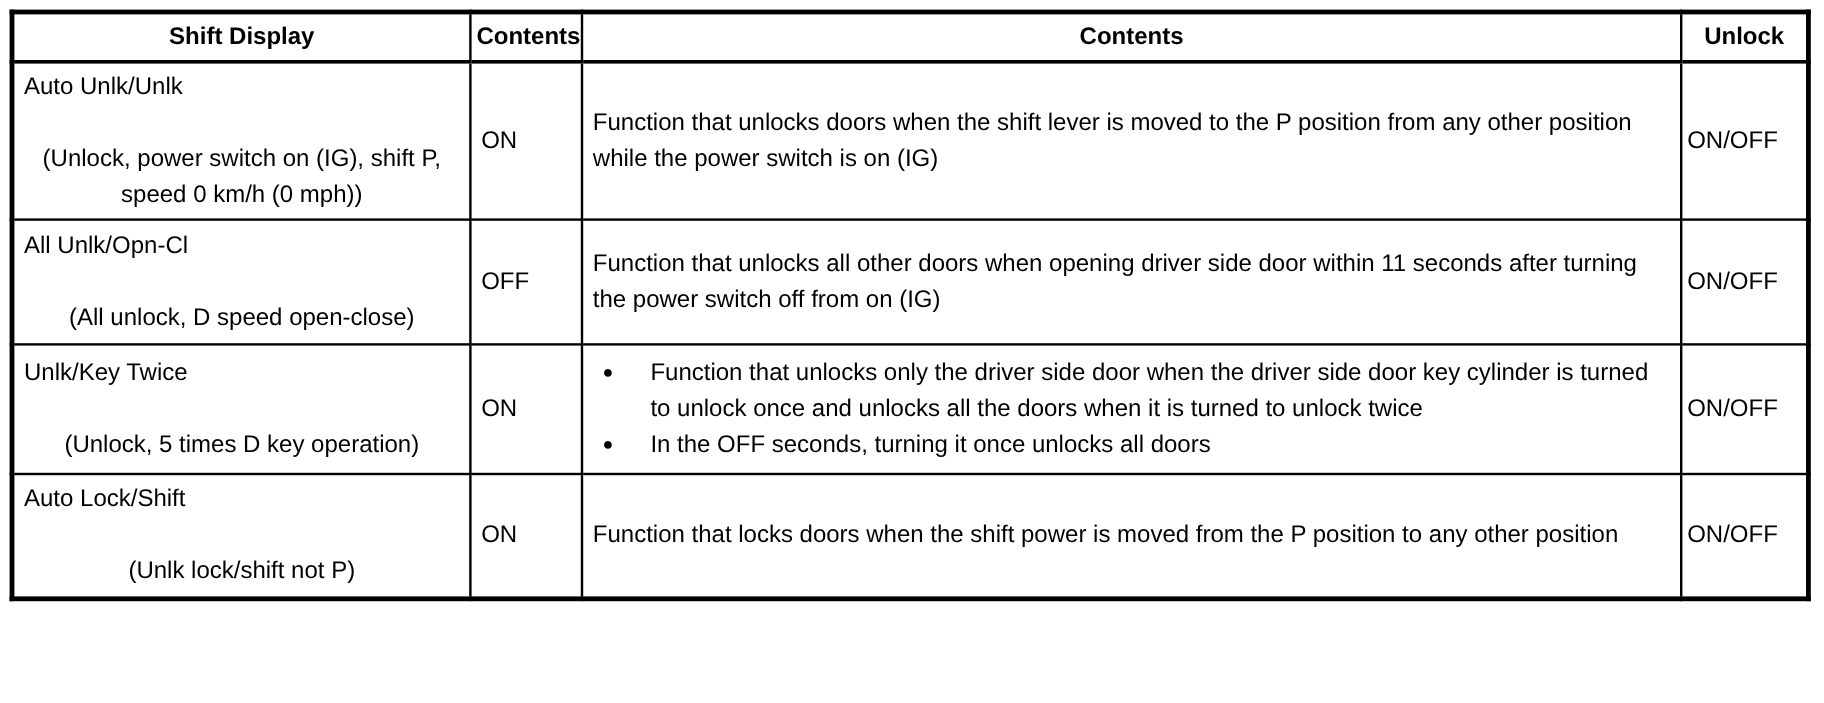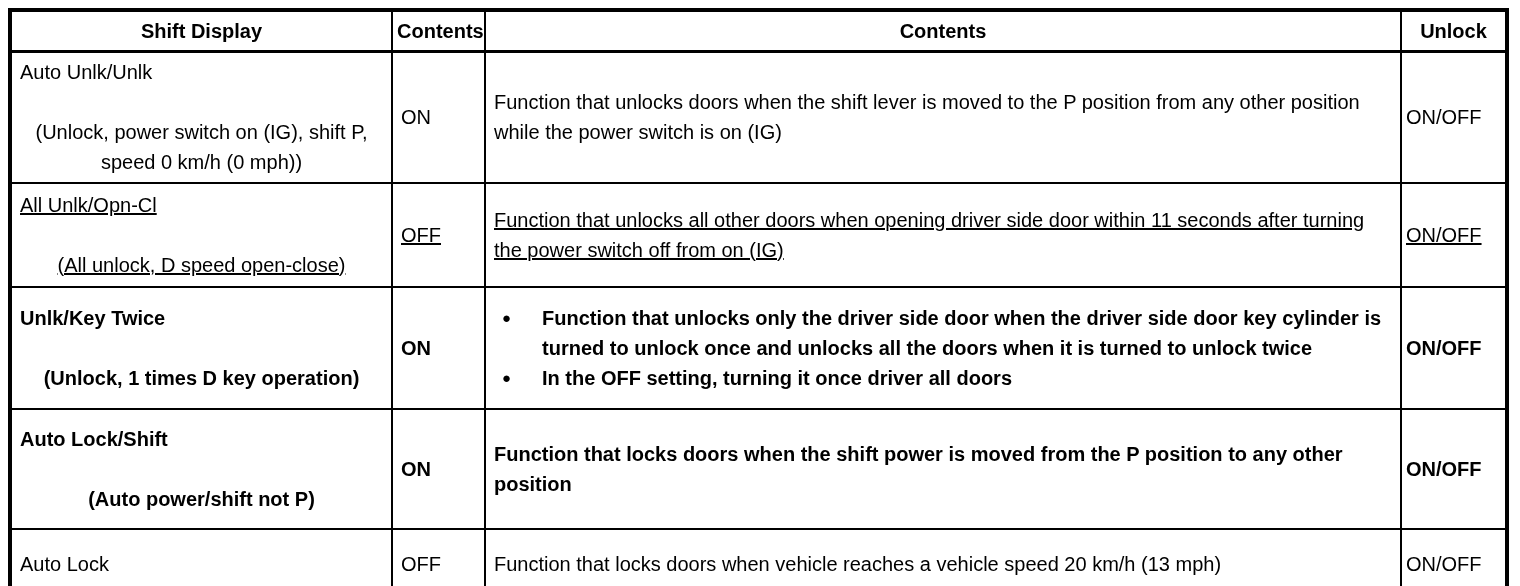--- a/index.html
+++ b/index.html
@@ -38,23 +38,23 @@
   .doc-table td {
     text-align: left;
     padding: 4px 8px;
   }
   col.c-display { width: 382px; }
   col.c-default { width: 93px; }
   col.c-contents { width: 916px; }
   col.c-setting { width: 106px; }
 
   tr.r1 { height: 131px; }
-  tr.r2 { height: 104px; text-decoration: underline; }
-  tr.r3 { height: 122px; font-weight: bold; }
-  tr.r4 { height: 120px; font-weight: bold; }
+  tr.r2 { height: 104px; }
+  tr.r3 { height: 108px; }
+  tr.r4 { height: 104px; }
   tr.r5 { height: 71px; }
 
   td.setting-cell { padding: 4px 2px 4px 4px; }
   td.default-cell { padding: 4px 4px 4px 8px; }
 
   .note { margin-top: 30px; text-align: center; }
 
   ul.bullets {
     margin: 0;
     padding: 0;
@@ -105,48 +105,40 @@
         <div>All Unlk/Opn-Cl</div>
         <div class="note">(All unlock, D speed open-close)</div>
       </td>
       <td class="default-cell">OFF</td>
       <td>Function that unlocks all other doors when opening driver side door within 11 seconds after turning the power switch off from on (IG)</td>
       <td class="setting-cell">ON/OFF</td>
     </tr>
     <tr class="r3">
       <td>
         <div>Unlk/Key Twice</div>
-        <div class="note">(Unlock, 1 times D key operation)</div>
+        <div class="note">(Unlock, 5 times D key operation)</div>
       </td>
       <td class="default-cell">ON</td>
       <td>
         <ul class="bullets">
           <li>
             <span class="bullet">●</span>
             <span>Function that unlocks only the driver side door when the driver side door key cylinder is turned to unlock once and unlocks all the doors when it is turned to unlock twice</span>
           </li>
           <li>
             <span class="bullet">●</span>
-            <span>In the OFF setting, turning it once driver all doors</span>
+            <span>In the OFF seconds, turning it once unlocks all doors</span>
           </li>
         </ul>
       </td>
       <td class="setting-cell">ON/OFF</td>
     </tr>
     <tr class="r4">
       <td>
         <div>Auto Lock/Shift</div>
-        <div class="note">(Auto power/shift not P)</div>
+        <div class="note">(Unlk lock/shift not P)</div>
       </td>
       <td class="default-cell">ON</td>
       <td>Function that locks doors when the shift power is moved from the P position to any other position</td>
-      <td class="setting-cell">ON/OFF</td>
-    </tr>
-    <tr class="r5">
-      <td>
-        <div>Auto Lock</div>
-      </td>
-      <td class="default-cell">OFF</td>
-      <td>Function that locks doors when vehicle reaches a vehicle speed 20 km/h (13 mph)</td>
       <td class="setting-cell">ON/OFF</td>
     </tr>
   </tbody>
 </table>
 
 </body></html>

